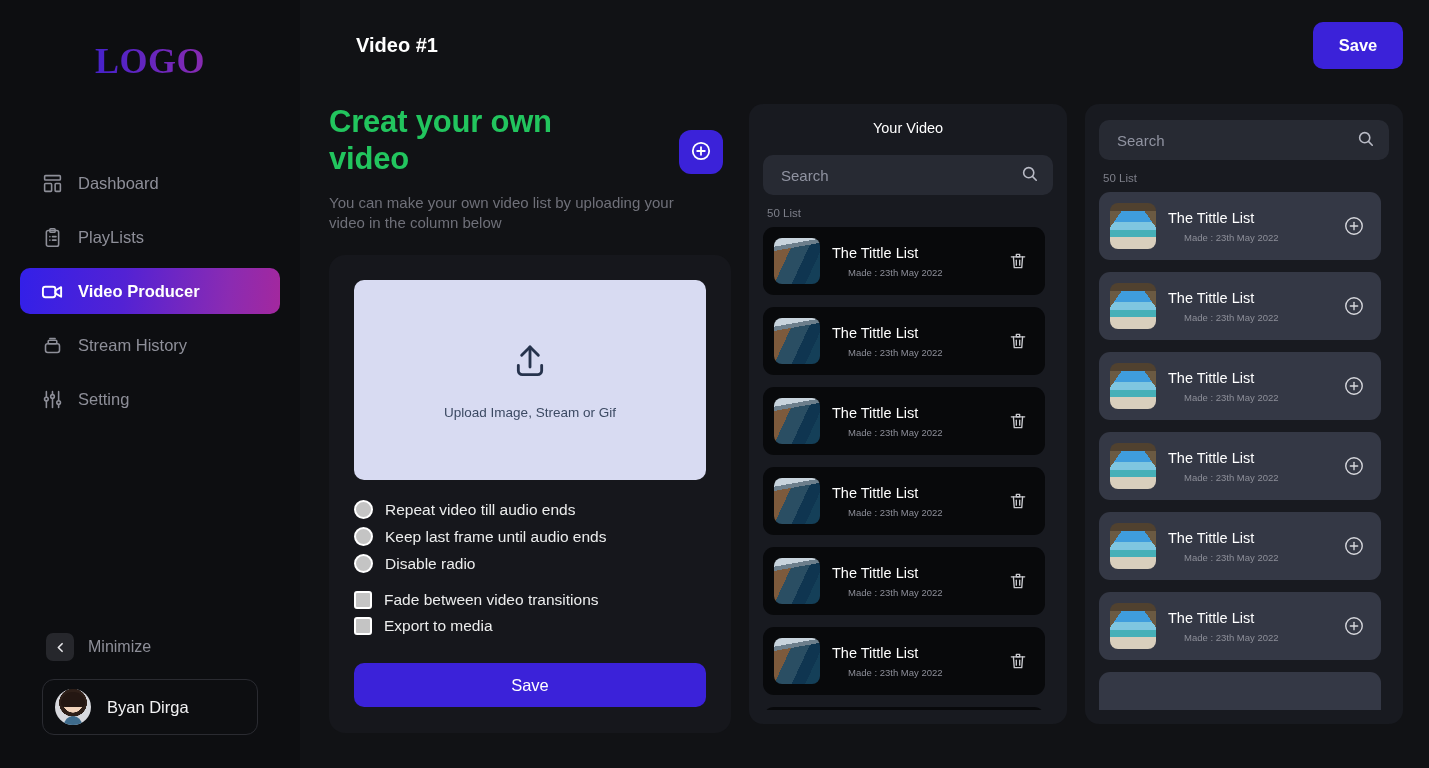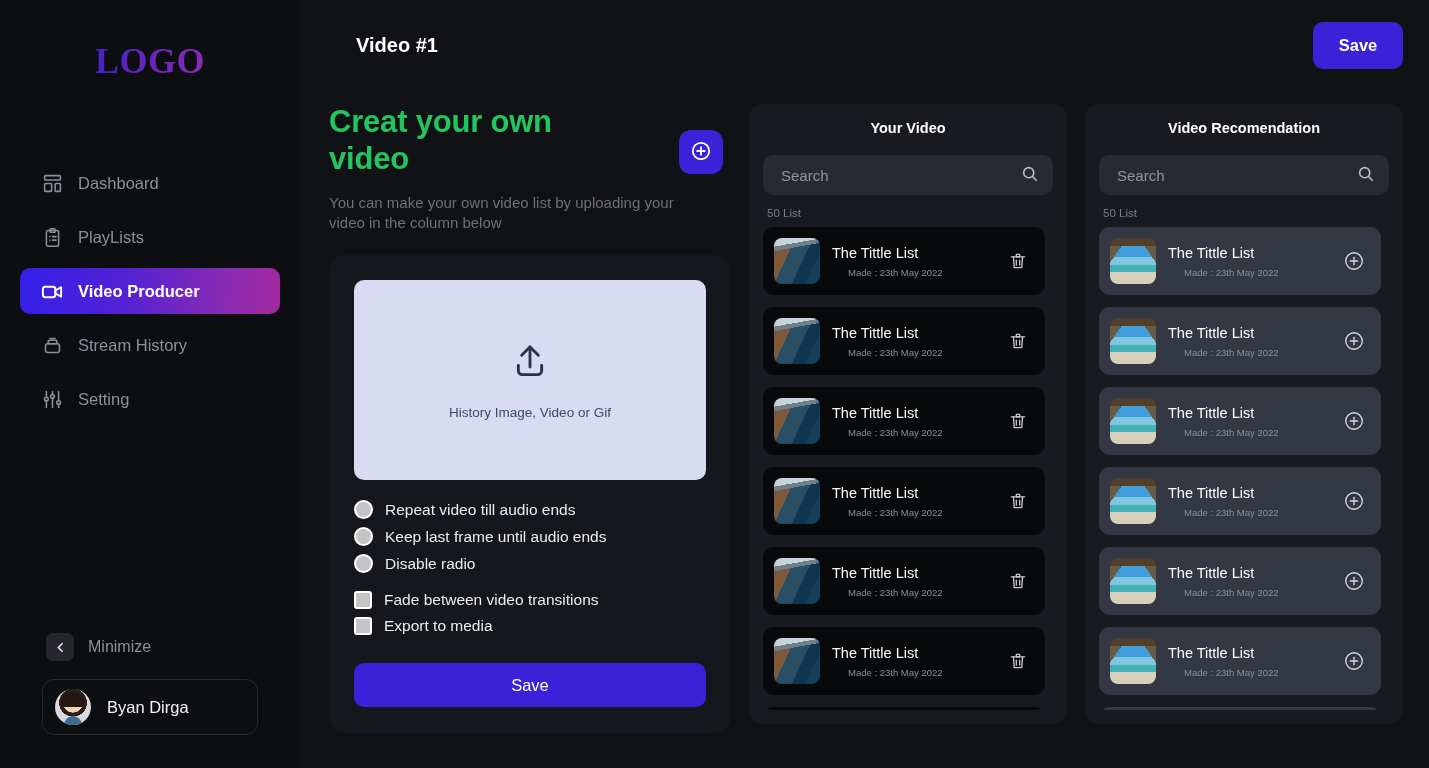--- a/index.html
+++ b/index.html
@@ -162,21 +162,21 @@
   .panel {
     width: 318px; flex: 0 0 318px;
     background: #181a20;
     border-radius: 14px;
     padding: 16px 14px 14px 14px;
     height: 620px;
     display: flex; flex-direction: column;
   }
   .panel-title {
     text-align: center; color: #ffffff;
-    font-size: 14.5px; font-weight: bold; margin-bottom: 19px;
+    font-size: 14.5px; font-weight: normal; margin-bottom: 19px;
   }
   .search-box {
     height: 40px; border-radius: 10px;
     background: #272a33;
     display: flex; align-items: center;
     padding: 0 14px 0 18px; gap: 8px;
   }
   .search-input {
     flex: 1; background: transparent; border: none; outline: none;
     color: #b9bbc6; font-size: 15px;
@@ -341,21 +341,21 @@
 
         <div class="form-card">
           <div class="dropzone">
             <span>
               <svg width="40" height="42" viewBox="0 0 24 24" fill="none" stroke="#26334d" stroke-width="1.7" stroke-linecap="round" stroke-linejoin="round">
                 <line x1="12" y1="3" x2="12" y2="15"></line>
                   <polyline points="7 8 12 3 17 8"></polyline>
                 <path d="M5 14v3.2a2.4 2.4 0 0 0 2.4 2.4h9.2A2.4 2.4 0 0 0 19 17.2V14"></path>
               </svg>
             </span>
-            <span class="dz-label">History Image, Video or Gif</span>
+            <span class="dz-label">Upload Image, Stream or Gif</span>
           </div>
 
           <div class="options">
             <label class="opt">
               <span class="radio"></span>
               <span class="opt-label">Repeat video till audio ends</span>
             </label>
             <label class="opt">
               <span class="radio"></span>
               <span class="opt-label">Keep last frame until audio ends</span>
@@ -490,21 +490,20 @@
           </div>
           <div class="row dark">
             
             
             
           </div>
         </div>
       </div>
 
       <div class="panel">
-        <div class="panel-title">Video Recomendation</div>
         <div class="search-box">
           <input class="search-input" type="text" placeholder="Search" style="">
           <span>
             <svg width="19" height="19" viewBox="0 0 24 24" fill="none" stroke="#b9bbc6" stroke-width="2" stroke-linecap="round">
                 <circle cx="11" cy="11" r="6.4"></circle>
                 <line x1="16" y1="16" x2="20.5" y2="20.5"></line>
               </svg>
           </span>
         </div>
         <div class="count">50 List</div>

